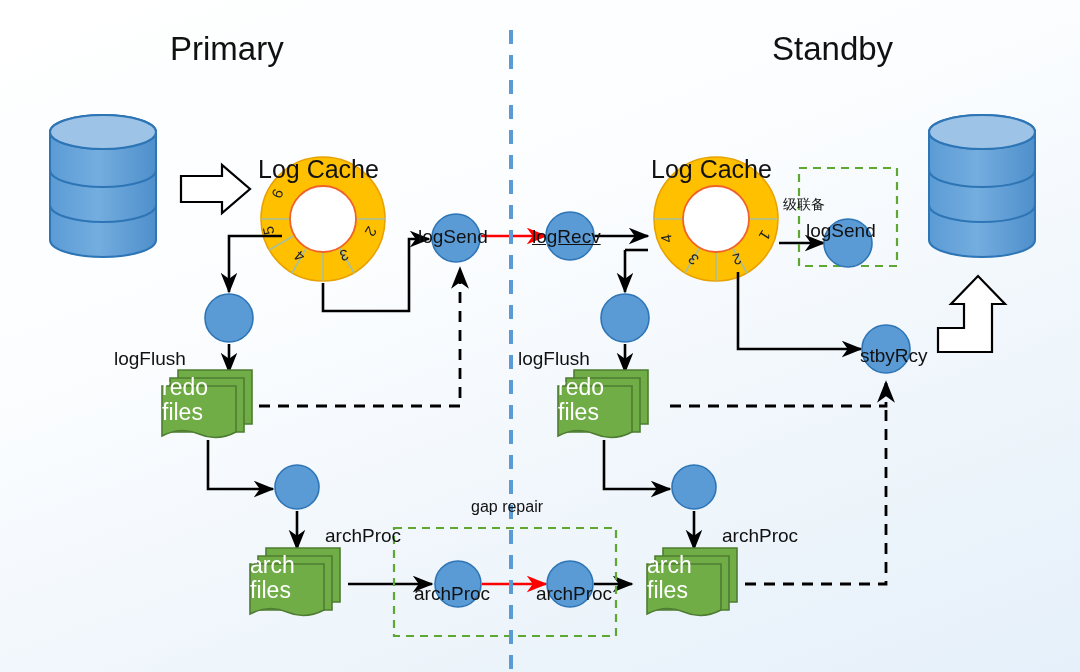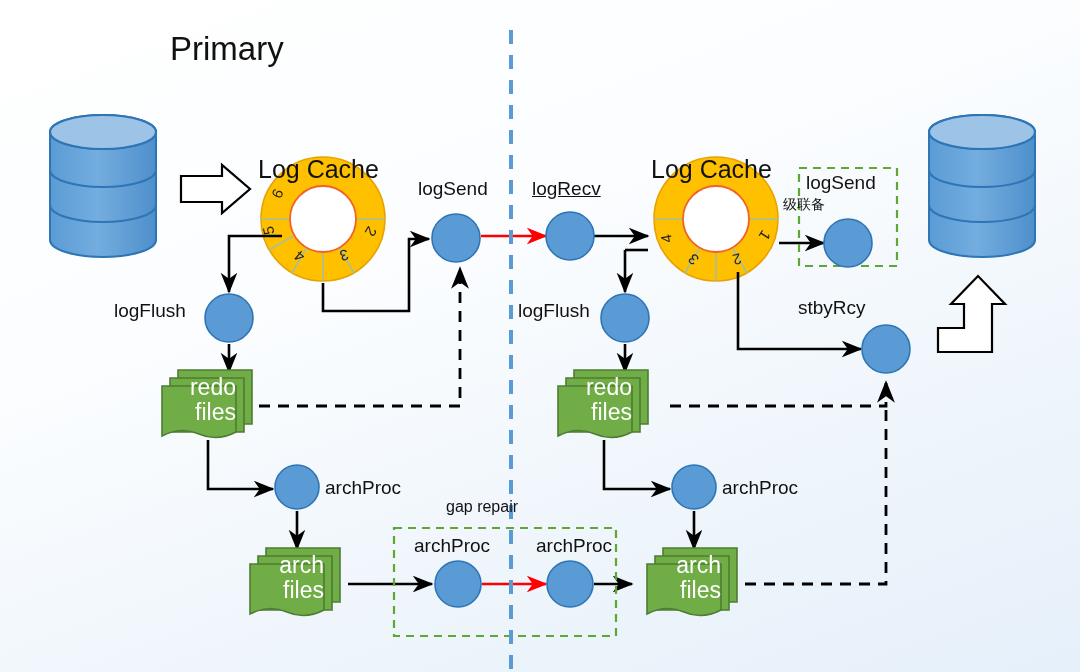--- a/index.html
+++ b/index.html
@@ -6,26 +6,26 @@
   body{
     width:1080px;height:672px;overflow:hidden;
     font-family:"Liberation Sans",sans-serif;
     background:linear-gradient(160deg,#ffffff 0%,#fbfdff 38%,#eef5fb 72%,#e6f0fa 100%);
   }
   #stage{position:relative;width:1080px;height:672px;}
   #svgroot{position:absolute;left:0;top:0;width:1080px;height:672px;}
   .lbl{position:absolute;color:#111;white-space:nowrap;}
   .hdr{font-size:33px;}
   .cache-ttl{font-size:25px;margin-top:44px;}
-  .node-lbl{font-size:19px;}
+  .node-lbl{font-size:19px;margin-top:48px;}
   .gap-lbl{font-size:16px;}
   .cn-lbl{font-size:14px;}
   .filetxt{
     position:absolute;color:#ffffff;font-size:23px;line-height:25px;
-    text-align:right;white-space:pre-line;
+    text-align:left;white-space:pre-line;
   }
   .donutnum{position:absolute;font-size:15px;color:#222;}
 </style>
 </head>
 <body>
 
 <div id="stage">
 
   <svg id="svgroot" viewBox="0 0 1080 672">
     <defs>
@@ -169,20 +169,21 @@
       <path d="M929,132 L929,170 A53,17 0 0 0 1035,170 L1035,132 A53,17 0 0 1 929,132 Z" fill="url(#cylSide)" stroke="#2E75B6" stroke-width="2"></path>
       <ellipse cx="982" cy="132" rx="53" ry="17" fill="#9DC3E6" stroke="#2E75B6" stroke-width="2"></ellipse>
     </g>
 
     <g>
       <path d="M938,352 L938,328 L964,328 L964,304 L951,304 L978,276 L1005,304 L992,304 L992,352 Z" fill="#ffffff" stroke="#000" stroke-width="2.2" stroke-linejoin="miter"></path>
     </g>
   </svg>
 
   <div class="lbl hdr" style="left:170px;top:30px;">Primary</div>
+  <div class="lbl hdr" style="left:772px;top:30px;">Standby</div>
 
   <div class="lbl cache-ttl" style="left:258px;top:111px;">Log Cache</div>
   <div class="lbl cache-ttl" style="left:651px;top:111px;">Log Cache</div>
 
   <div class="donutnum" style="left:273px;top:185px;transform:rotate(-66deg);">6</div>
   <div class="donutnum" style="left:264px;top:222px;transform:rotate(-102deg);">5</div>
   <div class="donutnum" style="left:295px;top:248px;transform:rotate(-140deg);">4</div>
   <div class="donutnum" style="left:340px;top:247px;transform:rotate(-196deg);">3</div>
   <div class="donutnum" style="left:367px;top:223px;transform:rotate(-240deg);">2</div>
 
@@ -191,26 +192,26 @@
   <div class="donutnum" style="left:733px;top:251px;transform:rotate(-195deg);">2</div>
   <div class="donutnum" style="left:761px;top:227px;transform:rotate(-237deg);">1</div>
 
   <div class="lbl node-lbl" style="left:418px;top:178px;">logSend</div>
   <div class="lbl node-lbl" style="left:532px;top:178px;text-decoration:underline;">logRecv</div>
   <div class="lbl node-lbl" style="left:114px;top:300px;">logFlush</div>
   <div class="lbl node-lbl" style="left:518px;top:300px;">logFlush</div>
 
   <div class="lbl node-lbl" style="left:806px;top:172px;">logSend</div>
   <div class="lbl cn-lbl" style="left:783px;top:196px;">级联备</div>
-  <div class="lbl node-lbl" style="left:798px;top:297px;">stbyRcy</div>
+  <div class="lbl node-lbl" style="left:860px;top:297px;">stbyRcy</div>
 
   <div class="lbl node-lbl" style="left:325px;top:477px;">archProc</div>
   <div class="lbl node-lbl" style="left:722px;top:477px;">archProc</div>
 
-  <div class="lbl gap-lbl" style="left:446px;top:498px;">gap repair</div>
+  <div class="lbl gap-lbl" style="left:471px;top:498px;">gap repair</div>
   <div class="lbl node-lbl" style="left:414px;top:535px;">archProc</div>
   <div class="lbl node-lbl" style="left:536px;top:535px;">archProc</div>
 
   <div class="filetxt" style="left:162px;top:375px;width:74px;">redo
 files</div>
   <div class="filetxt" style="left:250px;top:553px;width:74px;">arch
 files</div>
   <div class="filetxt" style="left:558px;top:375px;width:74px;">redo
 files</div>
   <div class="filetxt" style="left:647px;top:553px;width:74px;">arch

